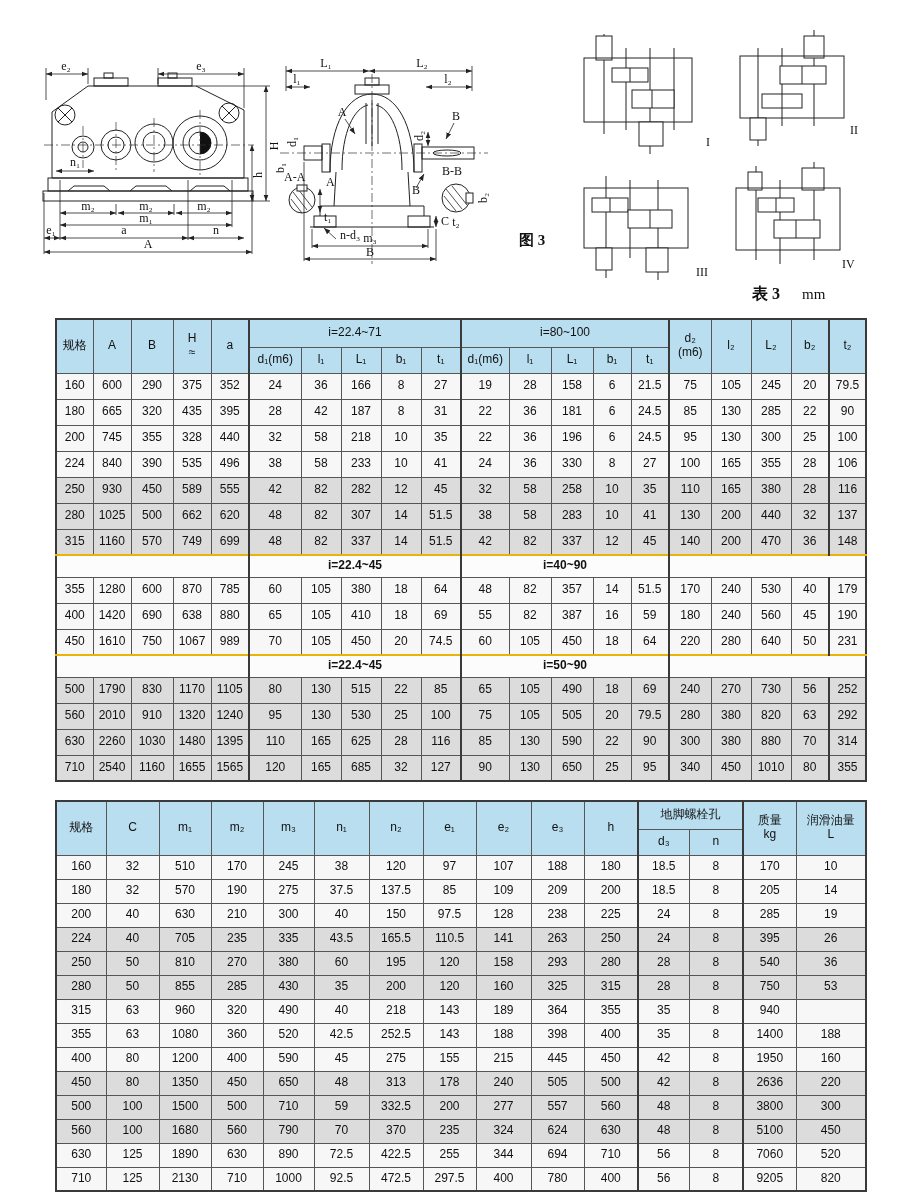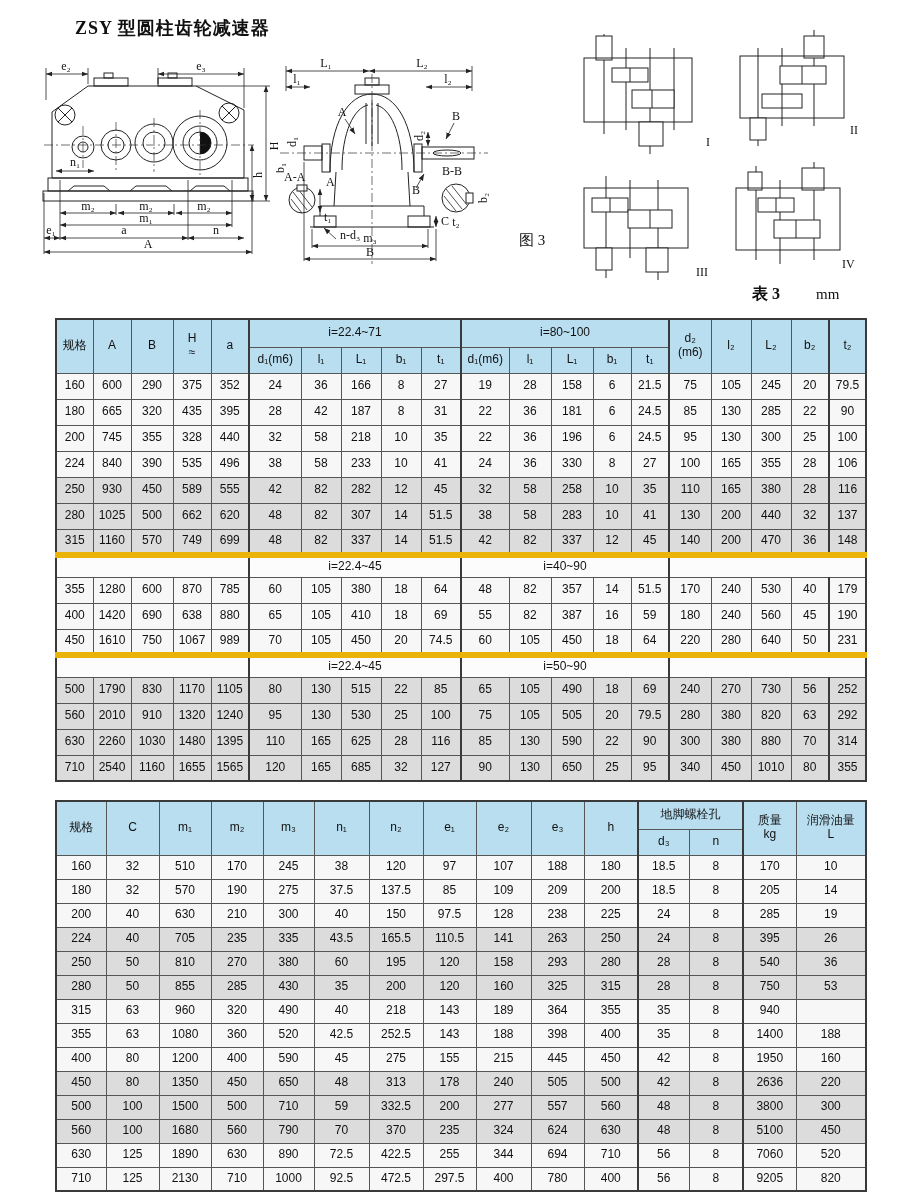--- a/index.html
+++ b/index.html
@@ -1,52 +1,51 @@
 <!DOCTYPE html>
 <html><head>
 <meta charset="utf-8">
 <style>
   html,body{margin:0;padding:0;background:#e8e8e8;}
   #page{position:relative;width:920px;height:1200px;background:#ffffff;overflow:hidden;
         font-family:"Liberation Sans","DejaVu Sans",sans-serif;color:#111;}
   .title{position:absolute;left:75px;top:16px;font-family:"Liberation Serif","DejaVu Serif",serif;
          font-size:18px;font-weight:bold;letter-spacing:1px;}
   .fig-cap{position:absolute;left:483px;top:231px;font-family:"Liberation Serif","DejaVu Serif",serif;
-         font-size:15px;font-weight:normal;padding-left:36px;}
+         font-size:15px;font-weight:bold;padding-left:36px;}
   .tab-cap{position:absolute;left:752px;top:284px;font-family:"Liberation Serif","DejaVu Serif",serif;
          font-size:16px;font-weight:bold;}
-  .tab-cap .unit{margin-left:32px;font-weight:normal;font-size:15px;}
+  .tab-cap .unit{margin-left:18px;font-weight:normal;font-size:15px;}
   svg.draw{position:absolute;}
   svg.draw text{font-family:"Liberation Serif","DejaVu Serif",serif;font-size:12px;fill:#111;}
   .ln{stroke:#222;stroke-width:1;fill:none;}
   .lnf{stroke:#222;stroke-width:1;fill:#fff;}
   .cl{stroke:#333;stroke-width:0.7;fill:none;stroke-dasharray:9 3 2 3;}
   .dim{stroke:#222;stroke-width:0.8;fill:none;}
   .hat{stroke:#222;stroke-width:0.8;}
   table{border-collapse:collapse;table-layout:fixed;position:absolute;border:2px solid #3a3a3a;background:#fff;}
   #table1{left:55px;top:318px;width:810px;}
   #table2{left:55px;top:800px;width:810px;}
   td,th{border:1px solid #565656;text-align:center;vertical-align:middle;padding:0;
         font-size:12px;font-weight:normal;white-space:pre-line;line-height:1.15;}
   th{background:#b9def0;}
   tr.hrow1{height:28px;} tr.hrow2{height:26px;}
   #table1 tr.data{height:26px;} #table1 tr.band{height:22px;}
   #table2 tr.data{height:24px;}
   tr.data td{background:#f7f7f7;}
   tr.gray td{background:#dcdcdc;}
   tr.band td{background:#fcfcfc;}
   .bl2{border-left:2px solid #3a3a3a;}
-  .bt2{border-top:6px solid #eab308;}
+  .bt2{border-top:2px solid #eab308;font-weight:bold;}
 </style>
 </head>
 <body>
 
 <div id="page">
 
-  <div class="title">ZSY 型圆柱齿轮减速器</div>
 
   <svg class="draw" style="left:38px;top:60px;" width="244" height="218" viewBox="0 0 244 218">
     <defs>
       <marker id="arw1" viewBox="0 0 10 10" refX="9" refY="5" markerWidth="9" markerHeight="9" orient="auto-start-reverse">
         <path d="M0,1.5 L9,5 L0,8.5 z" fill="#222"></path>
       </marker>
     </defs>
     <g>
       <path class="ln" d="M14,52 L50,26 L158,26 L206,50 L206,118 L14,118 Z"></path>
       <rect class="ln" x="56" y="18" width="34" height="8"></rect>

